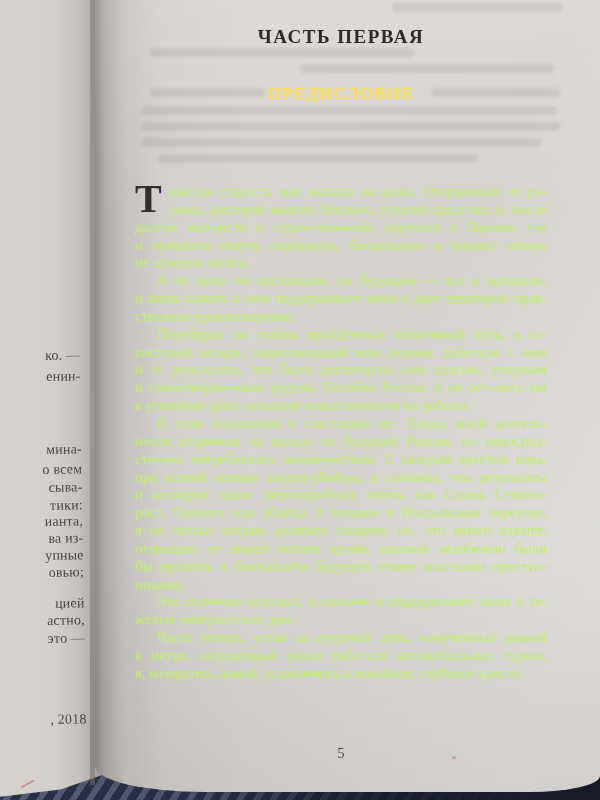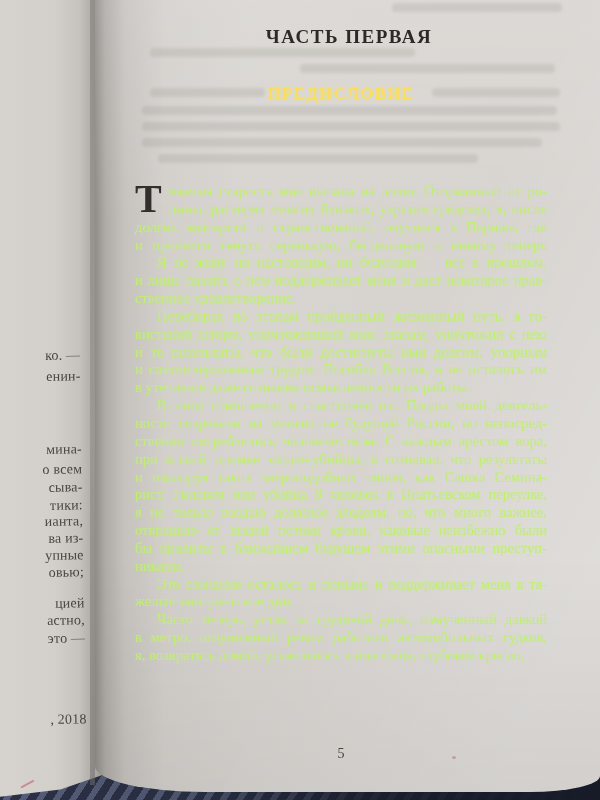--- a/index.html
+++ b/index.html
@@ -35,21 +35,21 @@
       linear-gradient(115deg,rgba(255,255,255,0) 55%,rgba(255,255,255,.20) 88%),
       linear-gradient(90deg,#8f8b87 0px,#aeaaa6 10px,#c6c3bf 30px,#d3d0cc 70px,
         #d8d5d1 150px,#d7d4d0 100%)}
 
   
   .ghost{position:absolute;height:9px;border-radius:4px;background:#7d786f;
     opacity:.16;filter:blur(1.6px)}
 
   
   .content{position:absolute;left:135px;top:0;width:412px;color:#3c3734}
-  .part-heading{position:absolute;top:26px;left:8px;width:100%;text-align:center;
+  .part-heading{position:absolute;top:26px;left:0;width:100%;text-align:center;
     font-weight:bold;font-size:19px;letter-spacing:1.5px;color:#2d2926}
   .chapter-heading{position:absolute;top:84px;left:0;width:100%;text-align:center;
     font-weight:bold;font-size:17px;letter-spacing:1.2px;color:#fde047}
   .drop-cap{position:absolute;left:0;top:181px;width:30px;font-size:40px;
     line-height:35px;font-weight:bold;color:#332f2c}
   .body-text{position:absolute;top:183px;left:0;width:412px;font-size:14.6px;
     color:#bef264}
   .line{height:17.85px;line-height:17.85px;white-space:nowrap;
     text-align:justify;text-align-last:justify}
   .line.last{text-align-last:left}
@@ -106,30 +106,31 @@
 
 <div class="content">
   <div class="part-heading">ЧАСТЬ ПЕРВАЯ</div>
   <div class="chapter-heading">ПРЕДИСЛОВИЕ</div>
   <div class="drop-cap">Т</div>
   <div class="body-text">
       <div class="line dc">яжелая старость мне выпала на долю. Оторванный от ро-</div>
       <div class="line dc">дины, растеряв многих близких, утратив средства, я, после</div>
       <div class="line">долгих мытарств и странствований, очутился в Париже, где</div>
       <div class="line">и принялся тянуть серенькую, бесцельную и никому теперь</div>
+      <div class="line last">не нужную жизнь.</div>
       <div class="line first">Я не живу ни настоящим, ни будущим — все в прошлом,</div>
       <div class="line">и лишь память о нем поддерживает меня и дает некоторое нрав-</div>
       <div class="line last">ственное удовлетворение.</div>
       <div class="line first">Перебирая по этапам пройденный жизненный путь, я го-</div>
-      <div class="line">вистский шторм, уничтоживший мою этапам, уничтожил с нею</div>
+      <div class="line">вистский шторм, уничтоживший мою родину, работали с нею</div>
       <div class="line">и те результаты, что были достигнуты ими долгим, упорным</div>
       <div class="line">и самоотверженным трудом. Погибла Россия, и не осталось им</div>
       <div class="line last">в утешение даже сознания осмысленности их работы.</div>
       <div class="line first">В этом отношении я счастливее их. Плоды моей деятель-</div>
-      <div class="line">ности созревали на многих не будущей России, но непосред-</div>
+      <div class="line">ности созревали на пользу не будущей России, но непосред-</div>
       <div class="line">ственно потреблялись человечеством. С каждым арестом вора,</div>
       <div class="line">при всякой поимке злодея-убийцы, я сознавал, что результаты</div>
       <div class="line">и изолируя таких звероподобных типов, как Сашка Семина-</div>
       <div class="line">рист, Гилевич или убийца 9 человек в Ипатьевском переулке,</div>
       <div class="line">я не только воздаю должное злодеям, но, что много важнее,</div>
       <div class="line">отвращаю от людей потоки крови, каковые неизбежно были</div>
       <div class="line">бы пролиты в ближайшем будущем этими опасными преступ-</div>
       <div class="line last">никами.</div>
       <div class="line first">Это сознание осталось и поныне и поддерживает меня в тя-</div>
       <div class="line last">желые эмигрантские дни.</div>

